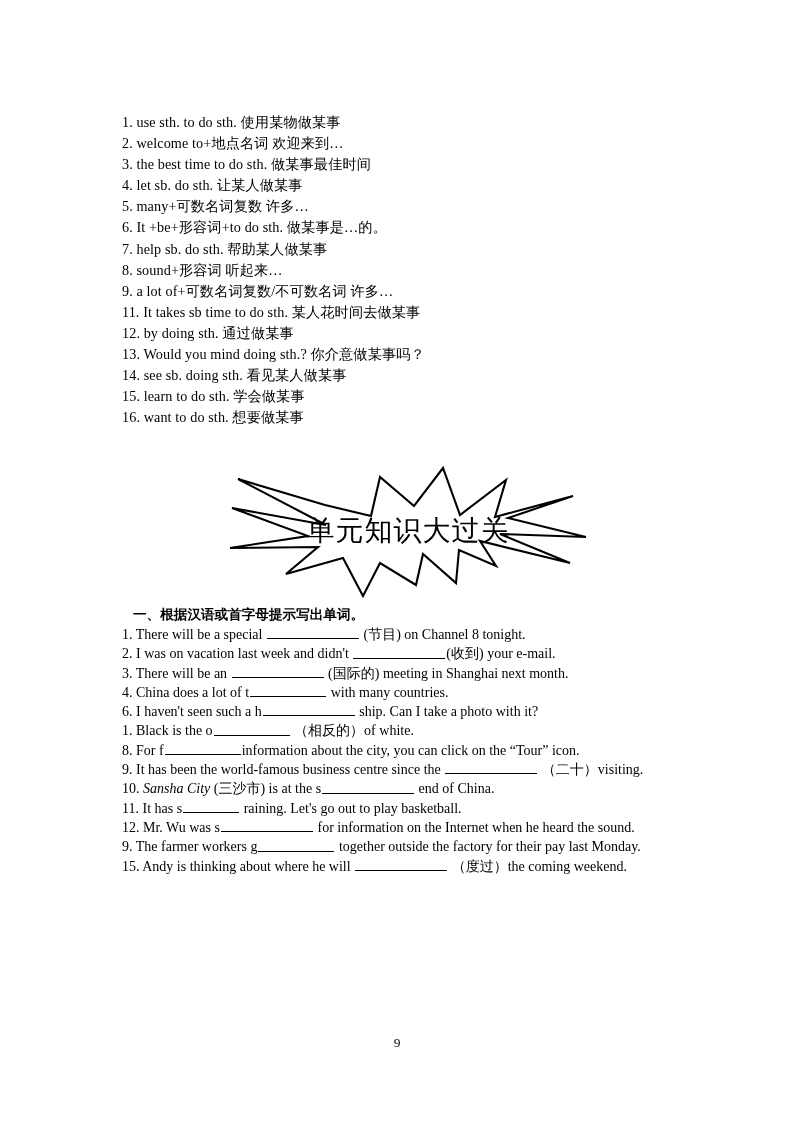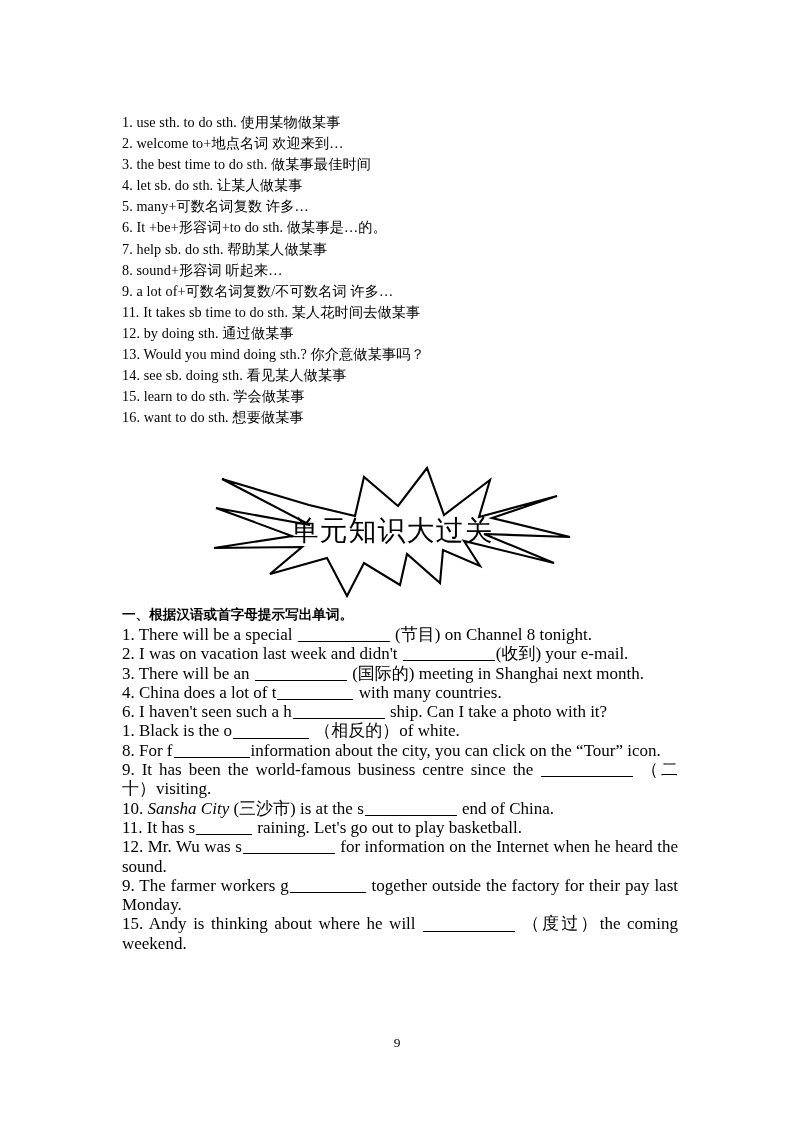--- a/index.html
+++ b/index.html
@@ -33,21 +33,21 @@
   .phrase-line {
     font-size: 14.2px;
     line-height: 21.1px;
     white-space: nowrap;
     letter-spacing: 0.1px;
   }
 
   
   .banner {
     position: absolute;
-    left: 212px;
+    left: 228px;
     top: 462px;
     width: 360px;
     height: 136px;
     text-align: center;
   }
   .banner svg { display: block; }
   .banner-title {
     position: absolute;
     left: 0;
     top: 0;
@@ -71,23 +71,24 @@
     left: 122px;
     top: 605px;
     width: 556px;
   }
   .section-heading {
     font-family: "DejaVu Sans", "Liberation Sans", sans-serif;
     font-weight: bold;
     font-size: 13.6px;
     line-height: 19px;
     margin-bottom: 1px;
+    margin-left: 11px;
   }
   .q {
-    font-size: 17px;
+    font-size: 14px;
     line-height: 19.3px;
     text-align: justify;
     text-justify: inter-word;
   }
   .q.nojust { text-align: left; }
   .q .blank {
     display: inline-block;
     border-bottom: 1px solid #000;
     vertical-align: baseline;
     height: 0.95em;

